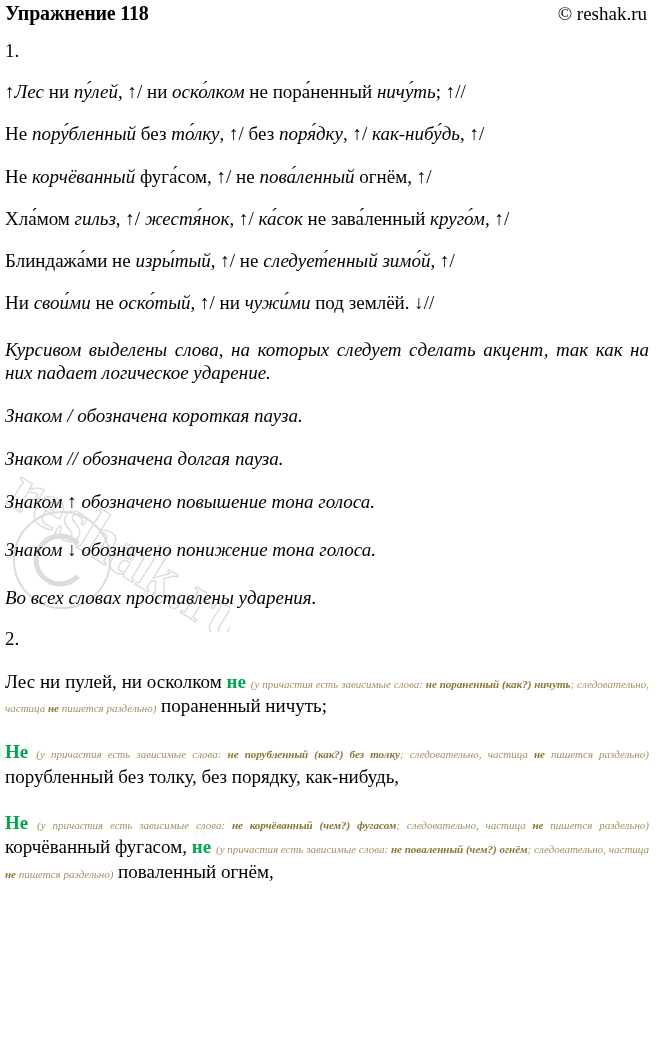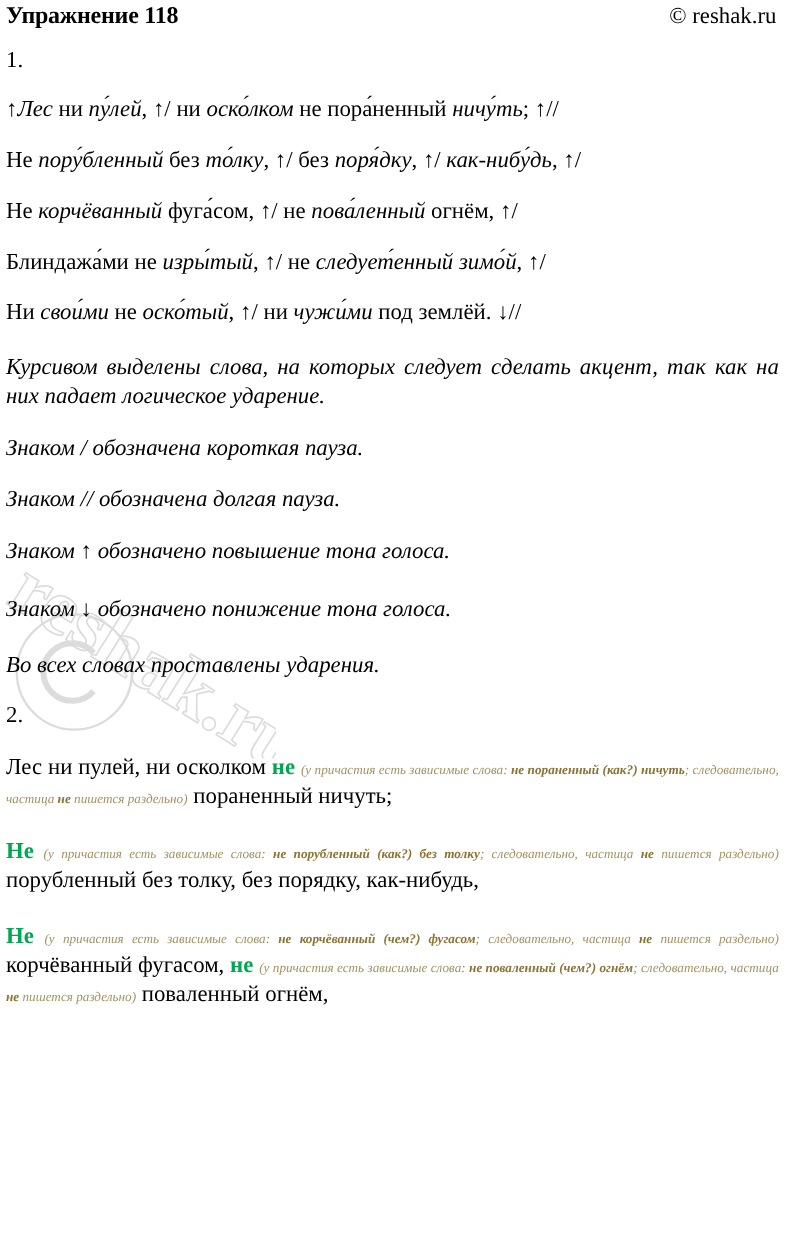--- a/index.html
+++ b/index.html
@@ -127,20 +127,21 @@
     <div class="ex-title">Упражнение 118</div>
     <div class="copyright">© reshak.ru</div>
   </div>
 
   <div class="num-label">1.</div>
 
   <div id="part1-lines">
       <div class="line"><span class="arrow">↑</span><i>Лес</i><span> ни </span><i>пу́лей</i><span>, </span><span class="arrow">↑</span><span>/ ни </span><i>оско́лком</i><span> не пора́ненный </span><i>ничу́ть</i><span>; </span><span class="arrow">↑</span><span>//</span></div>
       <div class="line"><span>Не </span><i>пору́бленный</i><span> без </span><i>то́лку</i><span>, </span><span class="arrow">↑</span><span>/ без </span><i>поря́дку</i><span>, </span><span class="arrow">↑</span><span>/ </span><i>как-нибу́дь</i><span>, </span><span class="arrow">↑</span><span>/</span></div>
       <div class="line"><span>Не </span><i>корчёванный</i><span> фуга́сом, </span><span class="arrow">↑</span><span>/ не </span><i>пова́ленный</i><span> огнём, </span><span class="arrow">↑</span><span>/</span></div>
+      <div class="line"><span>Хла́мом </span><i>гильз</i><span>, </span><span class="arrow">↑</span><span>/ </span><i>жестя́нок</i><span>, </span><span class="arrow">↑</span><span>/ </span><i>ка́сок</i><span> не зава́ленный </span><i>круго́м</i><span>, </span><span class="arrow">↑</span><span>/</span></div>
       <div class="line"><span>Блиндажа́ми не </span><i>изры́тый</i><span>, </span><span class="arrow">↑</span><span>/ не </span><i>следует́енный зимо́й</i><span>, </span><span class="arrow">↑</span><span>/</span></div>
       <div class="line"><span>Ни </span><i>свои́ми</i><span> не </span><i>оско́тый</i><span>, </span><span class="arrow">↑</span><span>/ ни </span><i>чужи́ми</i><span> под землёй. </span><span class="arrow">↓</span><span>//</span></div>
     </div>
 
   <div id="part1-notes">
       <div class="note">Курсивом выделены слова, на которых следует сделать акцент, так как на них падает логическое ударение.</div>
       <div class="note single" style="margin-top: 20px;">Знаком / обозначена короткая пауза.</div>
       <div class="note single" style="margin-top: 20px;">Знаком // обозначена долгая пауза.</div>
       <div class="note single" style="margin-top: 20px;">Знаком ↑ обозначено повышение тона голоса.</div>
       <div class="note single" style="margin-top: 25px;">Знаком ↓ обозначено понижение тона голоса.</div>

